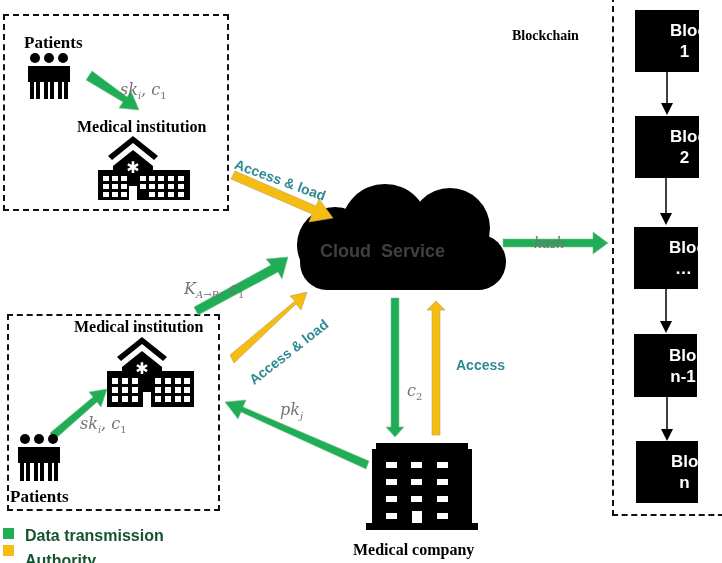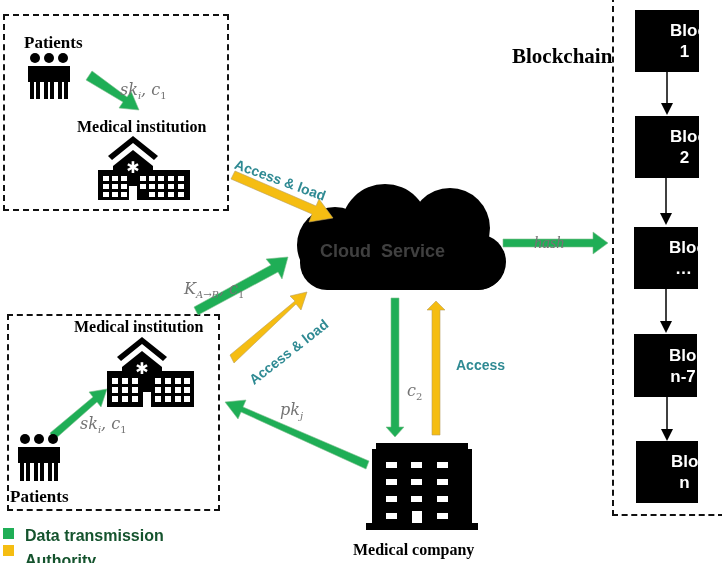--- a/index.html
+++ b/index.html
@@ -204,37 +204,37 @@
 </div>
 
 <div class="abs serif-bold" style="left:74px;top:318px;font-size:16px;">Medical institution</div>
 <div class="abs teal-math" style="left:80px;top:414px;font-size:16px;">
   <span>sk</span><sub style="font-size:10px;">i</sub><span>, c</span><sub style="font-size:10px;font-style:normal;">1</sub>
 </div>
 <div class="abs serif-bold" style="left:10px;top:487px;font-size:17px;">Patients</div>
 
 <div class="abs serif-bold" style="left:353px;top:541px;font-size:16px;">Medical company</div>
 
-<div class="abs serif-bold" style="left:512px;top:44px;font-size:21px;">Blockchain</div>
+<div class="abs serif-bold" style="left:512px;top:28px;font-size:14px;">Blockchain</div>
 
 <div class="block" style="left:635px;top:10px;width:64px;height:62px;">
   <span>Block</span>
   <span>1</span>
 </div>
 <div class="block" style="left:635px;top:116px;width:64px;height:62px;">
   <span>Block</span>
   <span>2</span>
 </div>
 <div class="block" style="left:634px;top:227px;width:64px;height:62px;">
   <span>Block</span>
   <span>…</span>
 </div>
 <div class="block" style="left:634px;top:334px;width:63px;height:63px;">
   <span>Block</span>
-  <span>n-7</span>
+  <span>n-1</span>
 </div>
 <div class="block" style="left:636px;top:441px;width:62px;height:62px;">
   <span>Block</span>
   <span>n</span>
 </div>
 
 <div class="legend-swatch" style="left:3px;top:528px;background:#1fae56;"></div>
 <div class="legend-label" style="left:25px;top:527px;">Data transmission</div>
 <div class="legend-swatch" style="left:3px;top:545px;background:#f5bd12;"></div>
 <div class="legend-label" style="left:25px;top:544px;margin-top:8px;">Authority</div>

